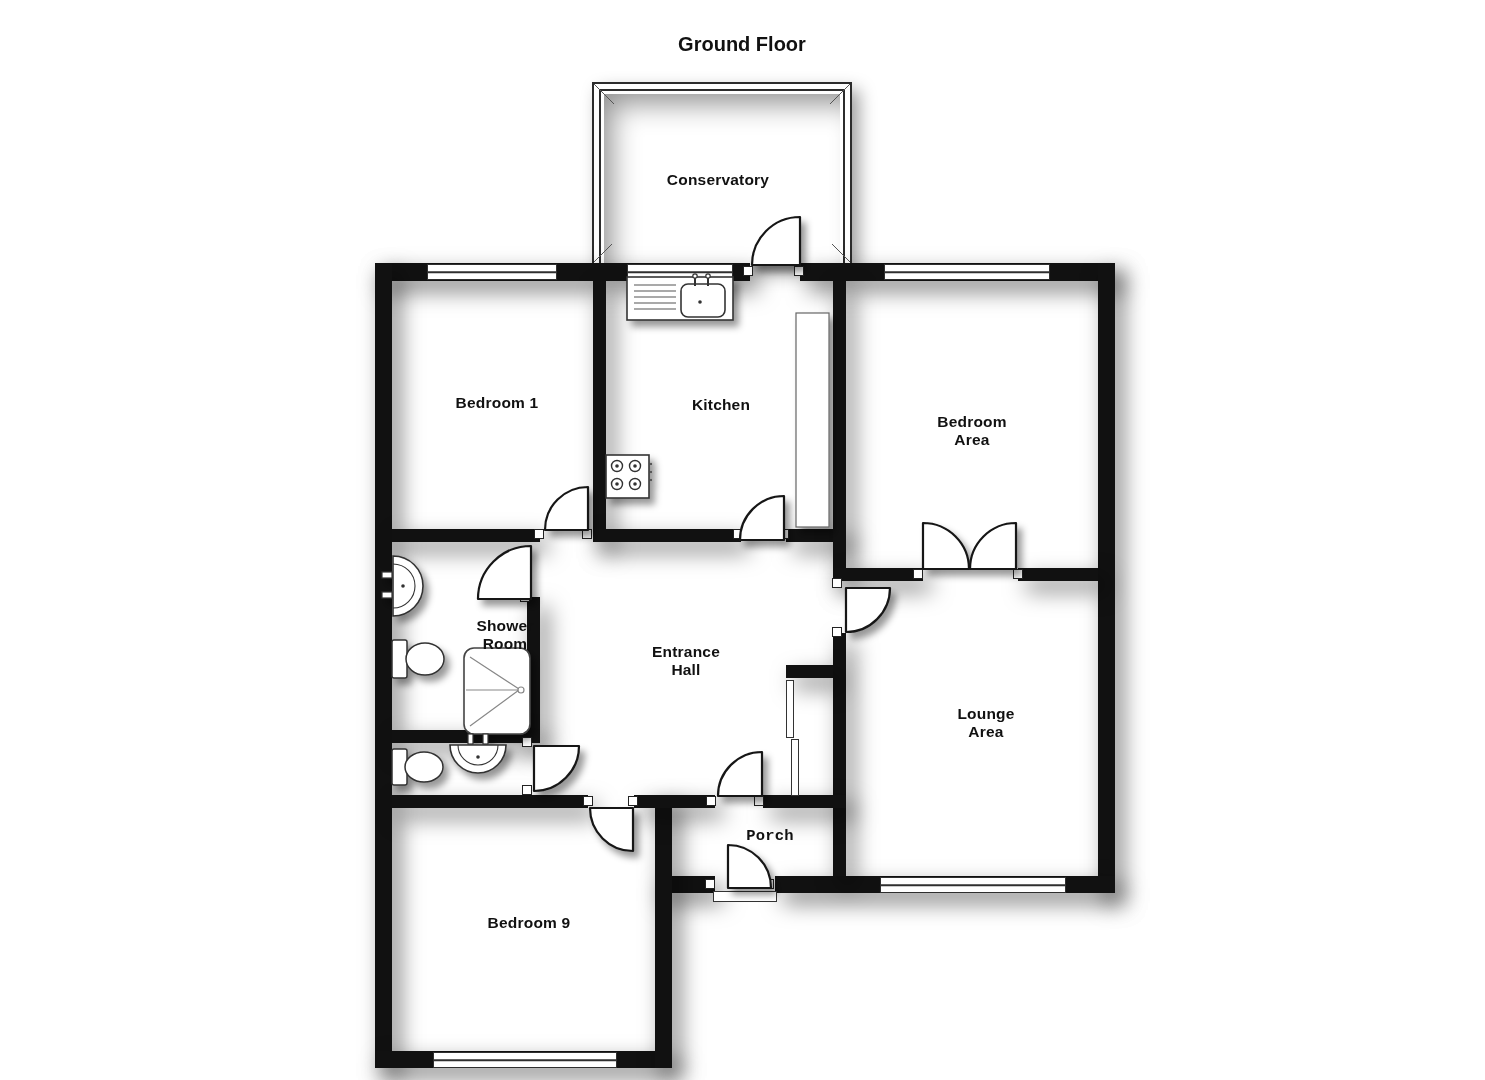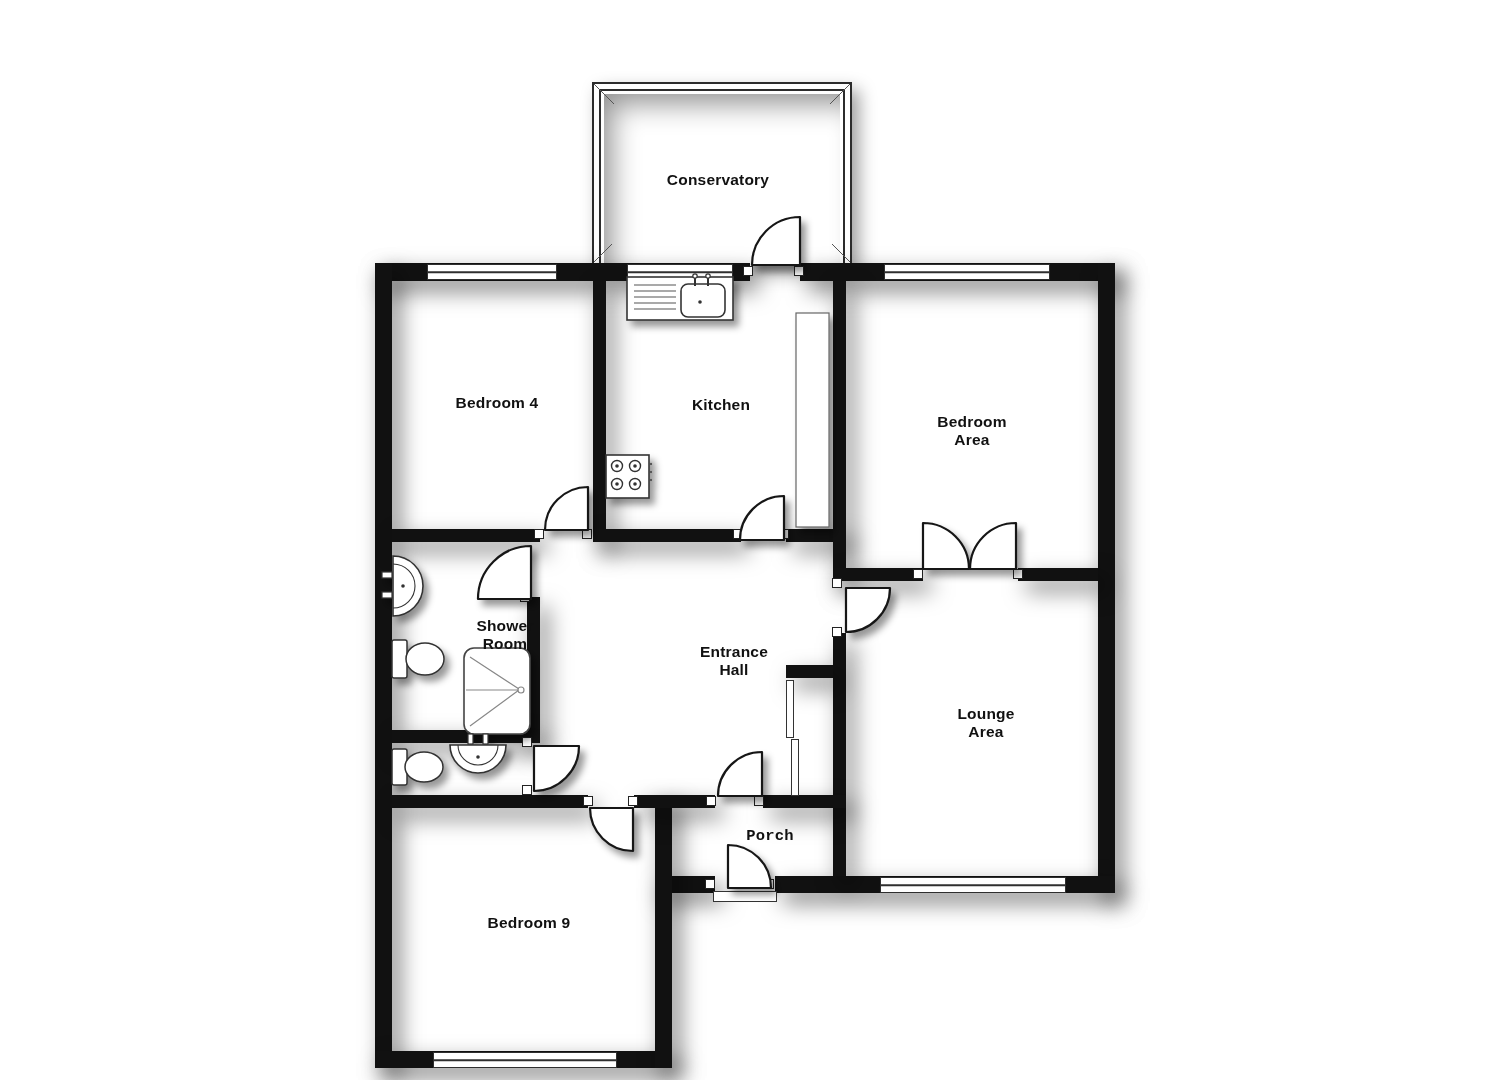--- a/index.html
+++ b/index.html
@@ -24,20 +24,21 @@
   .cons-floor{position:absolute;left:10px;right:10px;top:10px;bottom:0;background:#fff;
         box-shadow:inset 14px 16px 28px -6px rgba(0,0,0,.42);}
   .cupboard-panel{position:absolute;background:#fff;border:1.2px solid #333;box-sizing:border-box;z-index:45;}
   svg.lines{position:absolute;left:0;top:0;z-index:50;}
 </style>
 <title>Ground Floor</title></head>
 <body>
 
 <div id="plan">
 
+  <div class="plan-title">Ground Floor</div>
 
   <div class="cons-outer">
     <div class="cons-inner"></div>
     <div class="cons-floor"></div>
   </div>
 
   <div class="wall" style="left:375px;top:263px;width:375px;height:18px;"></div>
   <div class="wall" style="left:800px;top:263px;width:315px;height:18px;"></div>
   <div class="wall" style="left:375px;top:263px;width:17px;height:805px;"></div>
   <div class="wall" style="left:1098px;top:263px;width:17px;height:630px;"></div>
@@ -174,26 +175,26 @@
         <rect x="468" y="734" width="5" height="10" fill="#fff" stroke="#333" stroke-width="1.2"></rect>
         <rect x="483" y="734" width="5" height="10" fill="#fff" stroke="#333" stroke-width="1.2"></rect>
         <path d="M450,745 A28,28 0 0 0 506,745 Z" fill="#fff" stroke="#333" stroke-width="1.6"></path>
         <path d="M458,745 A20,20 0 0 0 498,745" fill="none" stroke="#333" stroke-width="1.1"></path>
         <circle cx="478" cy="757" r="1.8" fill="#333"></circle>
       </g>
     </g>
   </svg>
 
   <div class="room-label" style="left:718px;top:180px;">Conservatory</div>
-  <div class="room-label" style="left:497px;top:403px;">Bedroom 4</div>
+  <div class="room-label" style="left:497px;top:403px;">Bedroom 1</div>
   <div class="room-label" style="left:721px;top:405px;text-align:center;">Kitchen</div>
   <div class="room-label" style="left:972px;top:431px;">Bedroom
 Area</div>
   <div class="room-label" style="left:461px;top:635px;margin-left:44px;">Shower
 Room</div>
-  <div class="room-label" style="left:686px;top:661px;margin-left:48px;">Entrance
+  <div class="room-label" style="left:686px;top:661px;">Entrance
 Hall</div>
   <div class="room-label" style="left:970px;top:723px;margin-left:16px;">Lounge
 Area</div>
   <div class="room-label" style="left:770px;top:836px;font-family:Liberation Mono, monospace;">Porch</div>
   <div class="room-label" style="left:529px;top:923px;">Bedroom 9</div>
 
 </div>
 
 </body></html>

